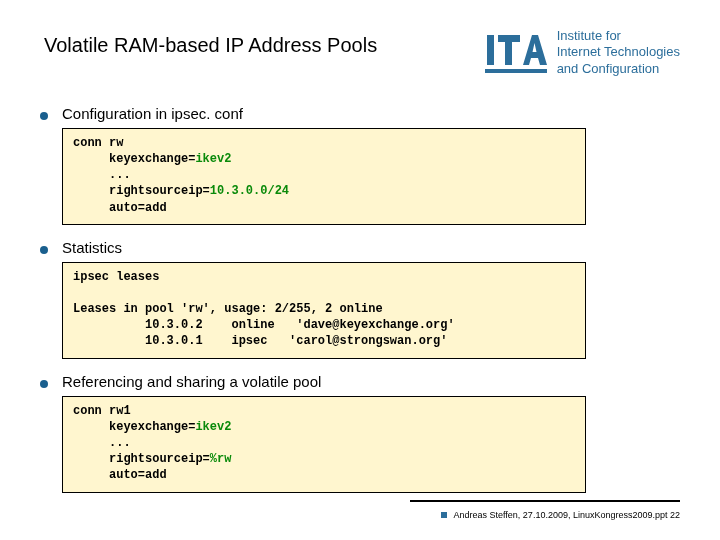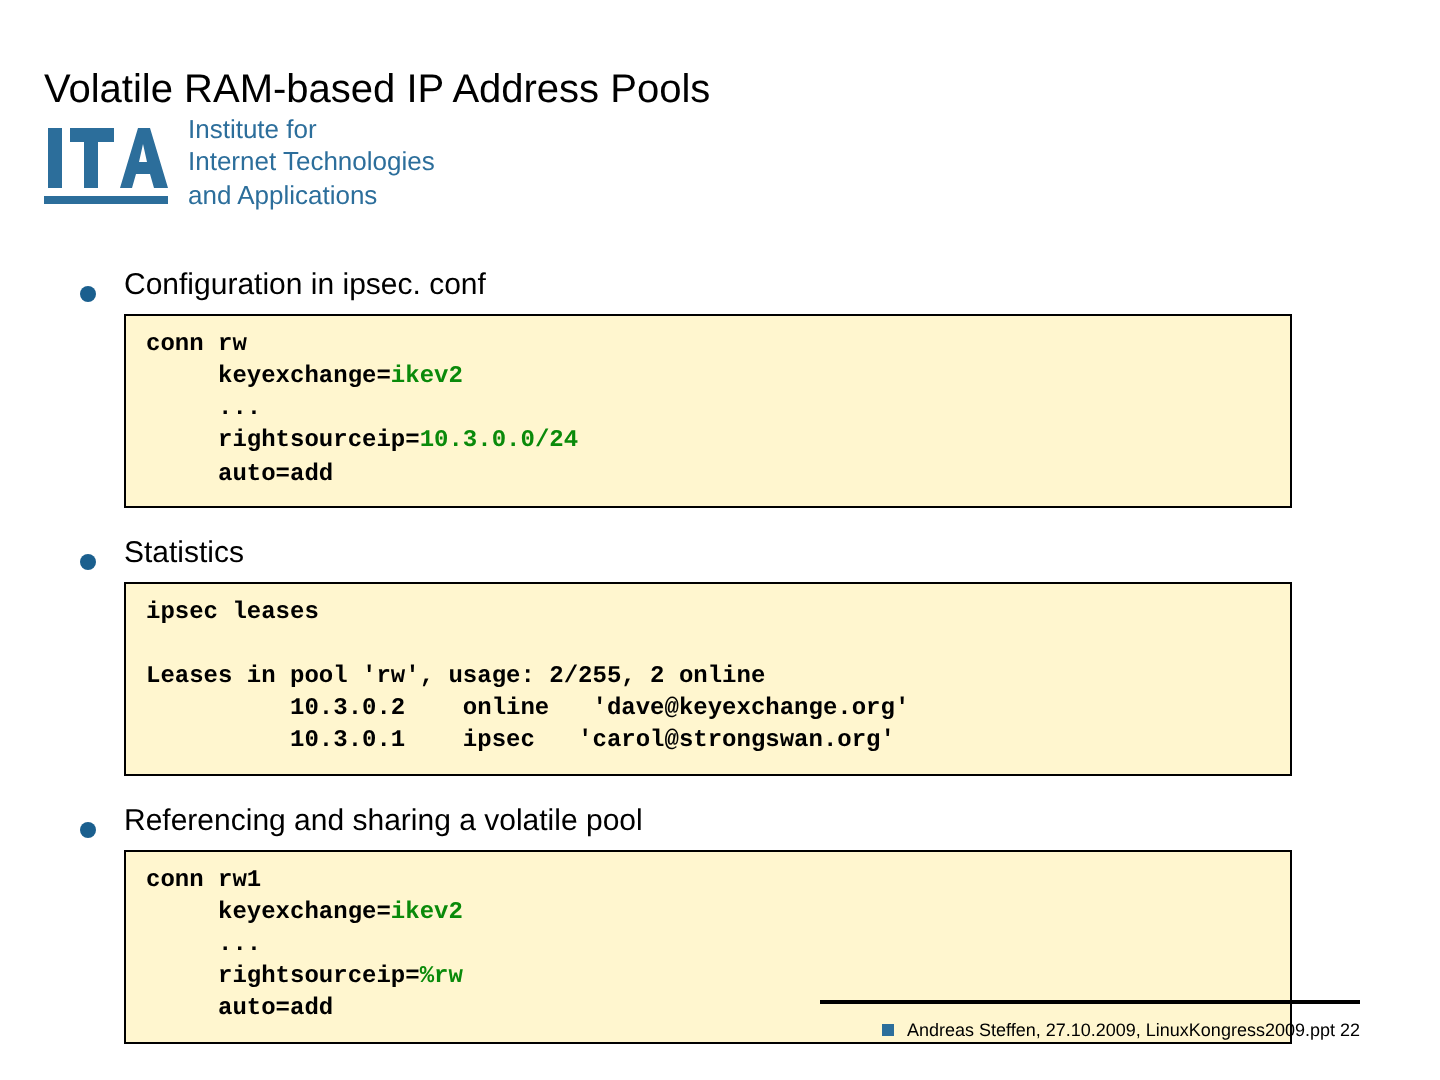--- a/index.html
+++ b/index.html
@@ -8,22 +8,21 @@
     height: 540px;
     background: #fff;
     font-family: Verdana, Arial, sans-serif;
     position: relative;
     overflow: hidden;
   }
   .header {
     display: flex;
     align-items: flex-start;
     justify-content: space-between;
-    padding: 28px 40px 0 22px;
-    flex-direction: column;
+    padding: 28px 40px 0 44px;
   }
   .title {
     font-size: 20px;
     font-weight: 400;
     color: #000;
     padding-top: 6px;
   }
   .logo-block {
     display: flex;
     align-items: center;
@@ -34,21 +33,21 @@
     font-size: 13px;
     line-height: 1.25;
     color: #2c6e9b;
     font-family: Verdana, sans-serif;
   }
   .content {
     padding: 18px 40px 0 40px;
   }
   .bullet-row {
     display: flex;
-    align-items: flex-end;
+    align-items: center;
     gap: 14px;
     margin-top: 14px;
   }
   .bullet-row:first-child { margin-top: 10px; }
   .bullet {
     width: 8px; height: 8px;
     background: #1a5f8e;
     border-radius: 50%;
     margin-top: 6px;
     flex-shrink: 0;
@@ -60,21 +59,21 @@
   .code-box {
     margin: 6px 0 0 22px;
     background: #fff6cf;
     border: 1px solid #000;
     padding: 6px 10px 8px 10px;
     font-family: "Courier New", monospace;
     font-size: 12px;
     font-weight: bold;
     line-height: 1.35;
     white-space: pre;
-    width: 584px;
+    width: 524px;
   }
   .kw-green { color: #0a8a0a; }
   .hr-foot {
     position: absolute;
     right: 40px;
     bottom: 38px;
     width: 270px;
     border-top: 2px solid #000;
   }
   .footer {
@@ -101,21 +100,21 @@
     <svg class="logo-svg" viewBox="0 0 62 42">
       <rect x="0" y="38" width="62" height="4" fill="#2c6e9b"></rect>
       <rect x="2" y="4" width="7" height="30" fill="#2c6e9b"></rect>
       <rect x="13" y="4" width="22" height="7" fill="#2c6e9b"></rect>
       <rect x="20" y="4" width="7" height="30" fill="#2c6e9b"></rect>
       <path d="M 38 34 L 47 4 L 53 4 L 62 34 L 55 34 L 53 27 L 46 27 L 44 34 Z M 47.5 21 L 51.5 21 L 49.5 12 Z" fill="#2c6e9b"></path>
     </svg>
     <div class="logo-text">
       <div>Institute for</div>
       <div>Internet Technologies</div>
-      <div>and Applications</div>
+      <div>and Configuration</div>
     </div>
   </div>
 </div>
 
 <div class="content">
 
   <div class="bullet-row">
     <div class="bullet"></div>
     <div class="bullet-text">Configuration in ipsec. conf</div>
   </div>

